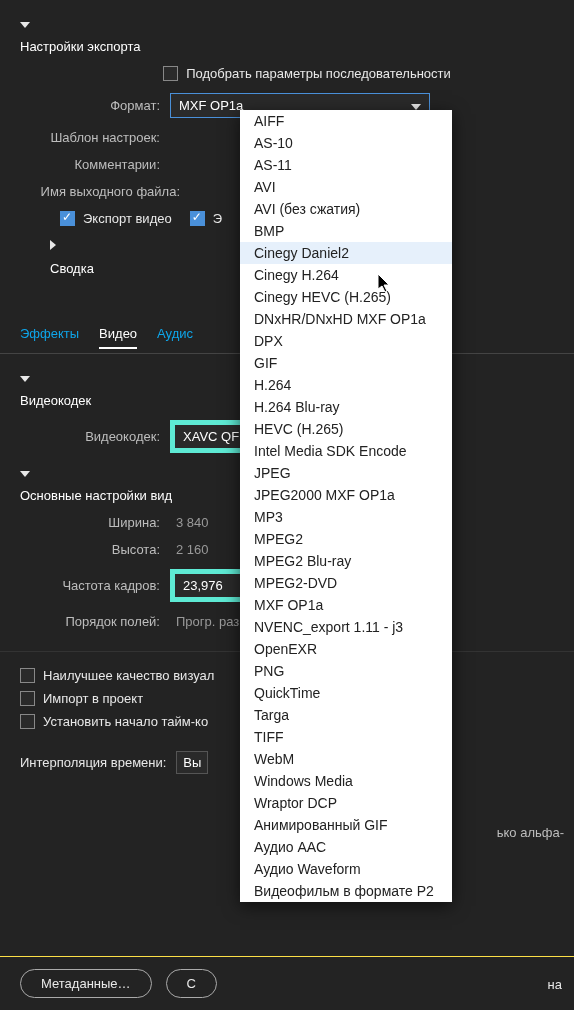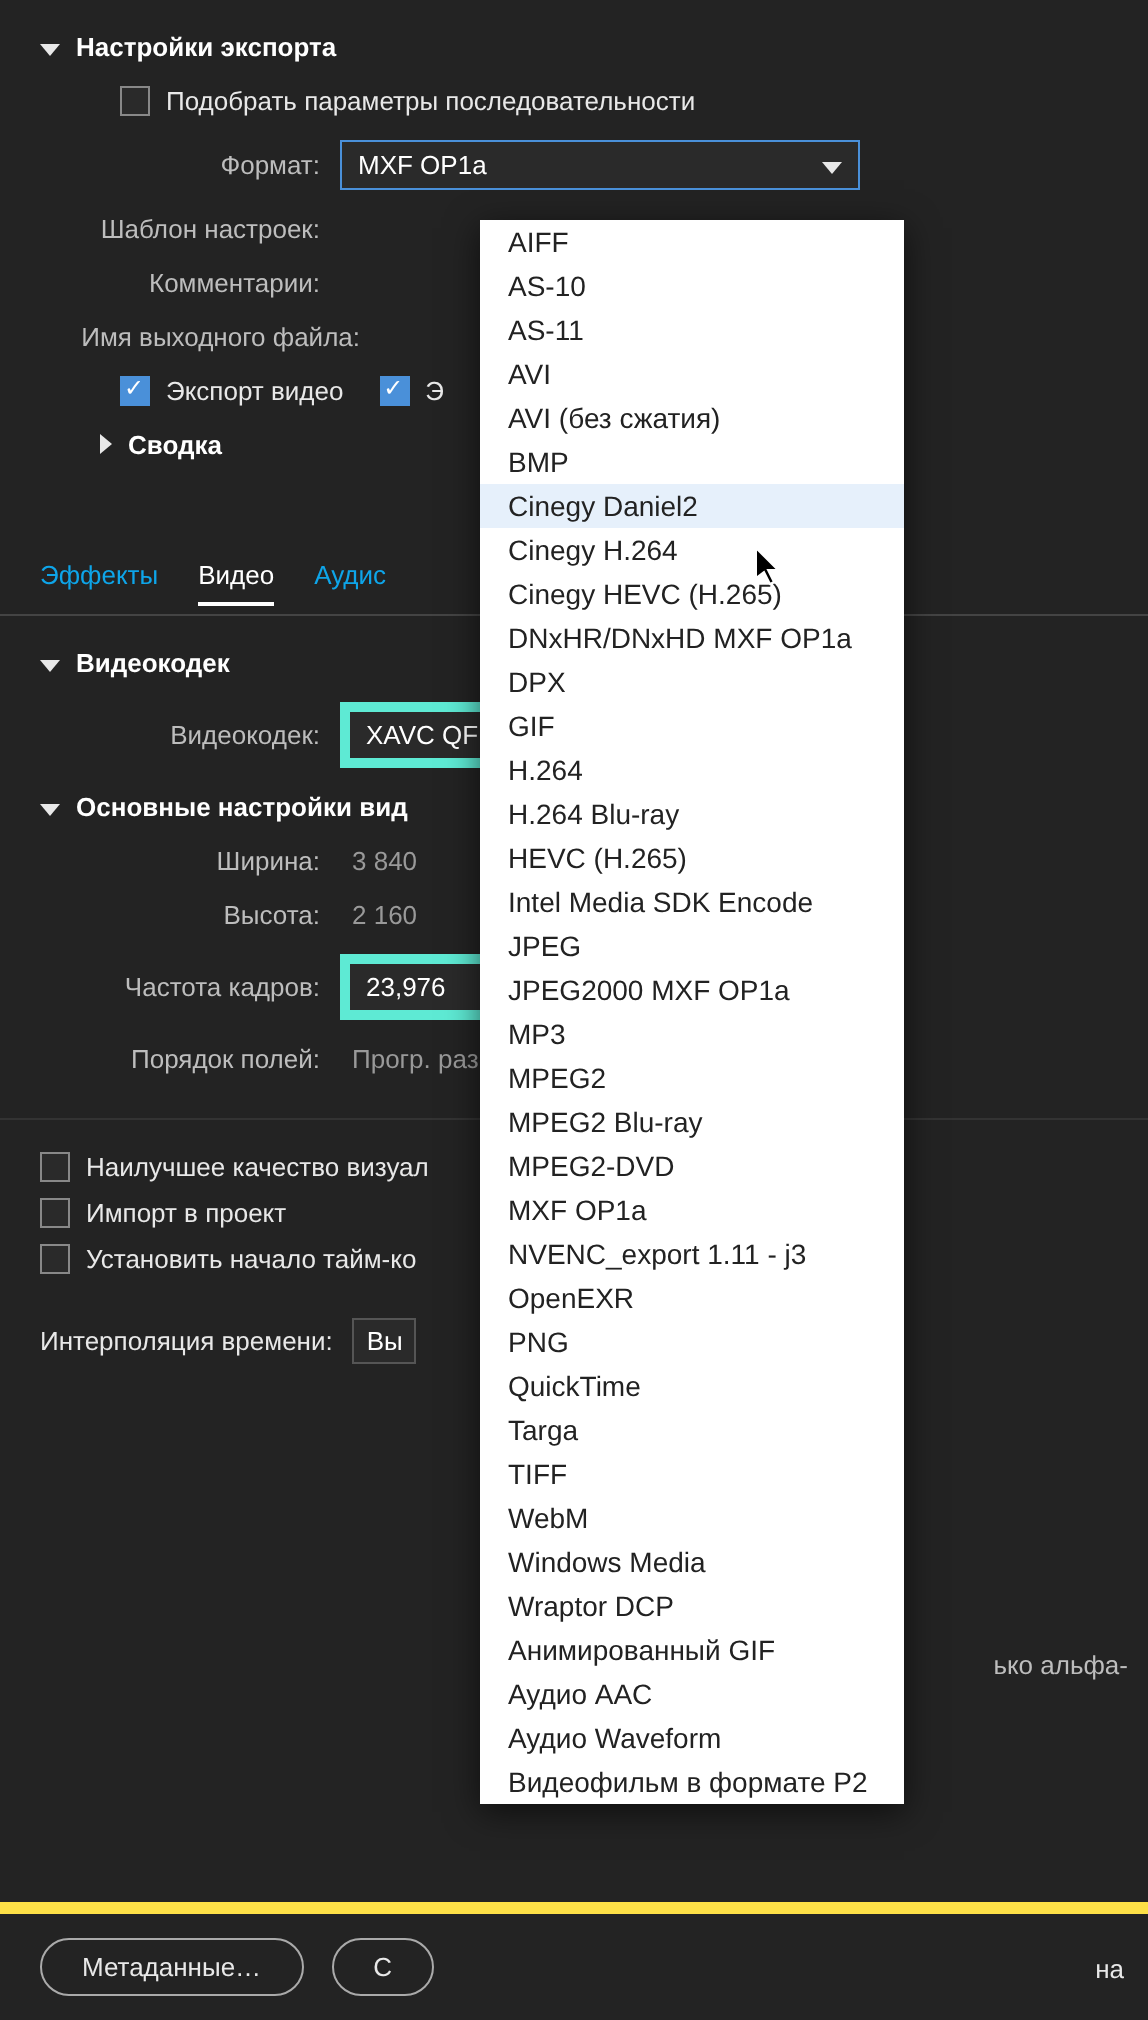--- a/index.html
+++ b/index.html
@@ -10,23 +10,24 @@
       color: #e8e8e8;
       font-family: "Segoe UI", Arial, sans-serif;
       font-size: 13px;
       overflow: hidden;
       position: relative;
     }
     .panel { padding: 10px 20px; }
     .section-header {
       display: flex;
       gap: 8px;
-      font-weight: 700;
+      font-weight: 400;
       color: #fff;
       margin: 6px 0 10px;
+      flex-direction: column;
     }
     .chevron-down::before {
       content: "";
       display: inline-block;
       width: 0; height: 0;
       border-left: 5px solid transparent;
       border-right: 5px solid transparent;
       border-top: 6px solid #e8e8e8;
     }
     .chevron-right::before {
@@ -139,21 +140,21 @@
     }
     .bottom-bar {
       position: absolute;
       bottom: 0;
       left: 0;
       right: 0;
       padding: 12px 20px;
       display: flex;
       gap: 14px;
       background: #232323;
-      border-top: 6px solid #fde047;
+      border-top: 1px solid #fde047;
     }
     .btn {
       border: 1px solid #aaa;
       background: transparent;
       color: #e8e8e8;
       border-radius: 20px;
       padding: 6px 20px;
       cursor: pointer;
       font-size: 13px;
     }
@@ -184,21 +185,21 @@
   </style>
 </head>
 <body>
 
 <div class="panel">
   <div class="section-header">
     <span class="chevron-down"></span>
     <span>Настройки экспорта</span>
   </div>
 
-  <div class="row" style="margin-left:40px;">
+  <div class="row" style="margin-left:40px;justify-content:center;">
     <label class="checkbox">
       <span class="box"></span>
       <span>Подобрать параметры последовательности</span>
     </label>
   </div>
 
   <div class="row">
     <div class="label-col">Формат:</div>
     <div class="field-col">
       <div class="dropdown" style="width:260px;">

